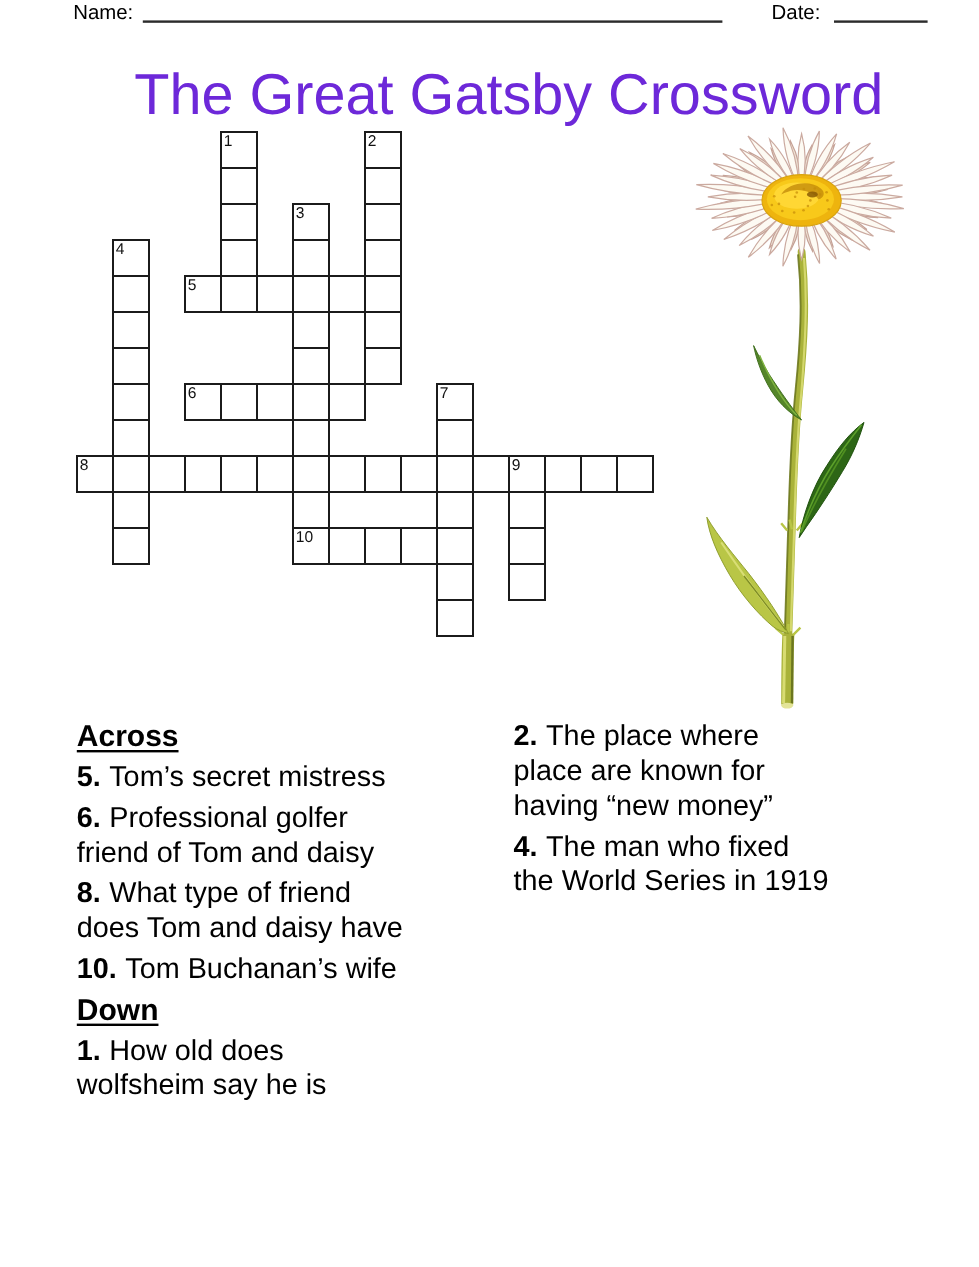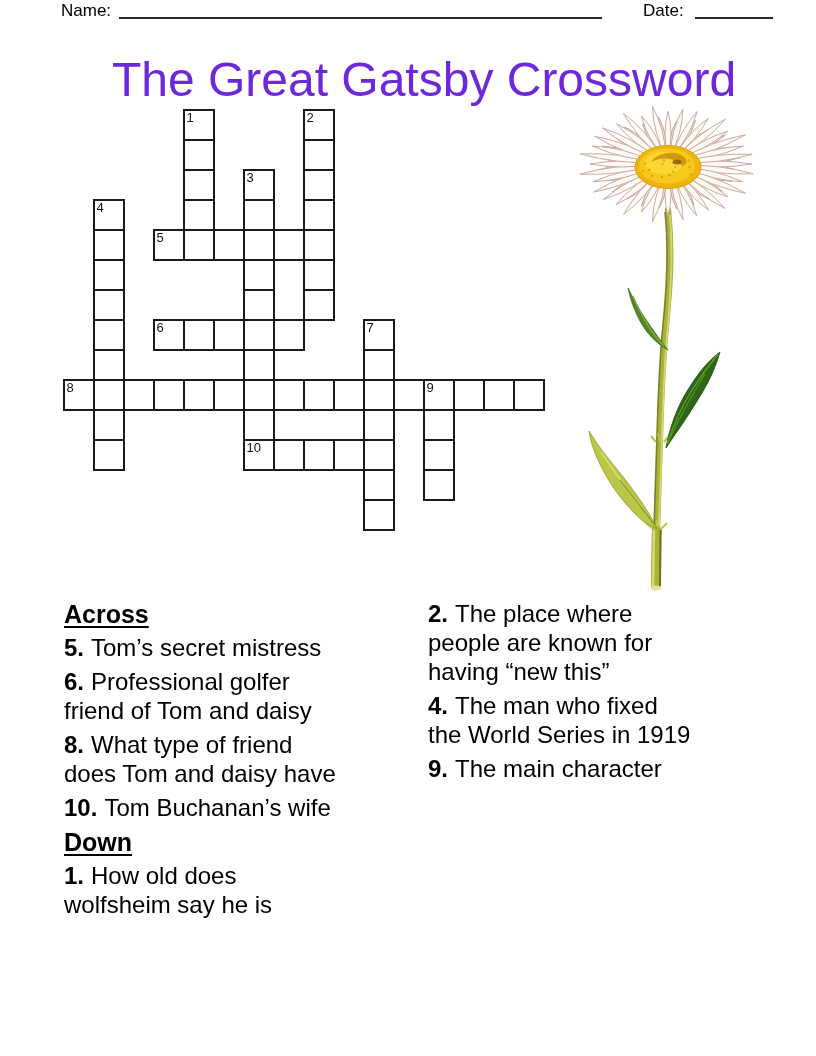--- a/index.html
+++ b/index.html
@@ -293,18 +293,17 @@
     <div class="clue-heading">Across</div>
     <div class="clue"><span class="n">5.</span><span>Tom’s secret mistress</span></div>
     <div class="clue"><span class="n">6.</span><span>Professional golfer friend of Tom and daisy</span></div>
     <div class="clue"><span class="n">8.</span><span>What type of friend does Tom and daisy have</span></div>
     <div class="clue"><span class="n">10.</span><span>Tom Buchanan’s wife</span></div>
     <div class="clue-heading">Down</div>
     <div class="clue"><span class="n">1.</span><span>How old does wolfsheim say he is</span></div>
   </div>
 
   <div class="clue-col clues-right">
-    <div class="clue"><span class="n">2.</span><span>The place where people are known for having “new this”</span></div>
+    <div class="clue"><span class="n">2.</span><span>The place where place are known for having “new money”</span></div>
     <div class="clue"><span class="n">4.</span><span>The man who fixed the World Series in 1919</span></div>
-    <div class="clue"><span class="n">9.</span><span>The main character</span></div>
   </div>
 
 </div>
 
 </body></html>

